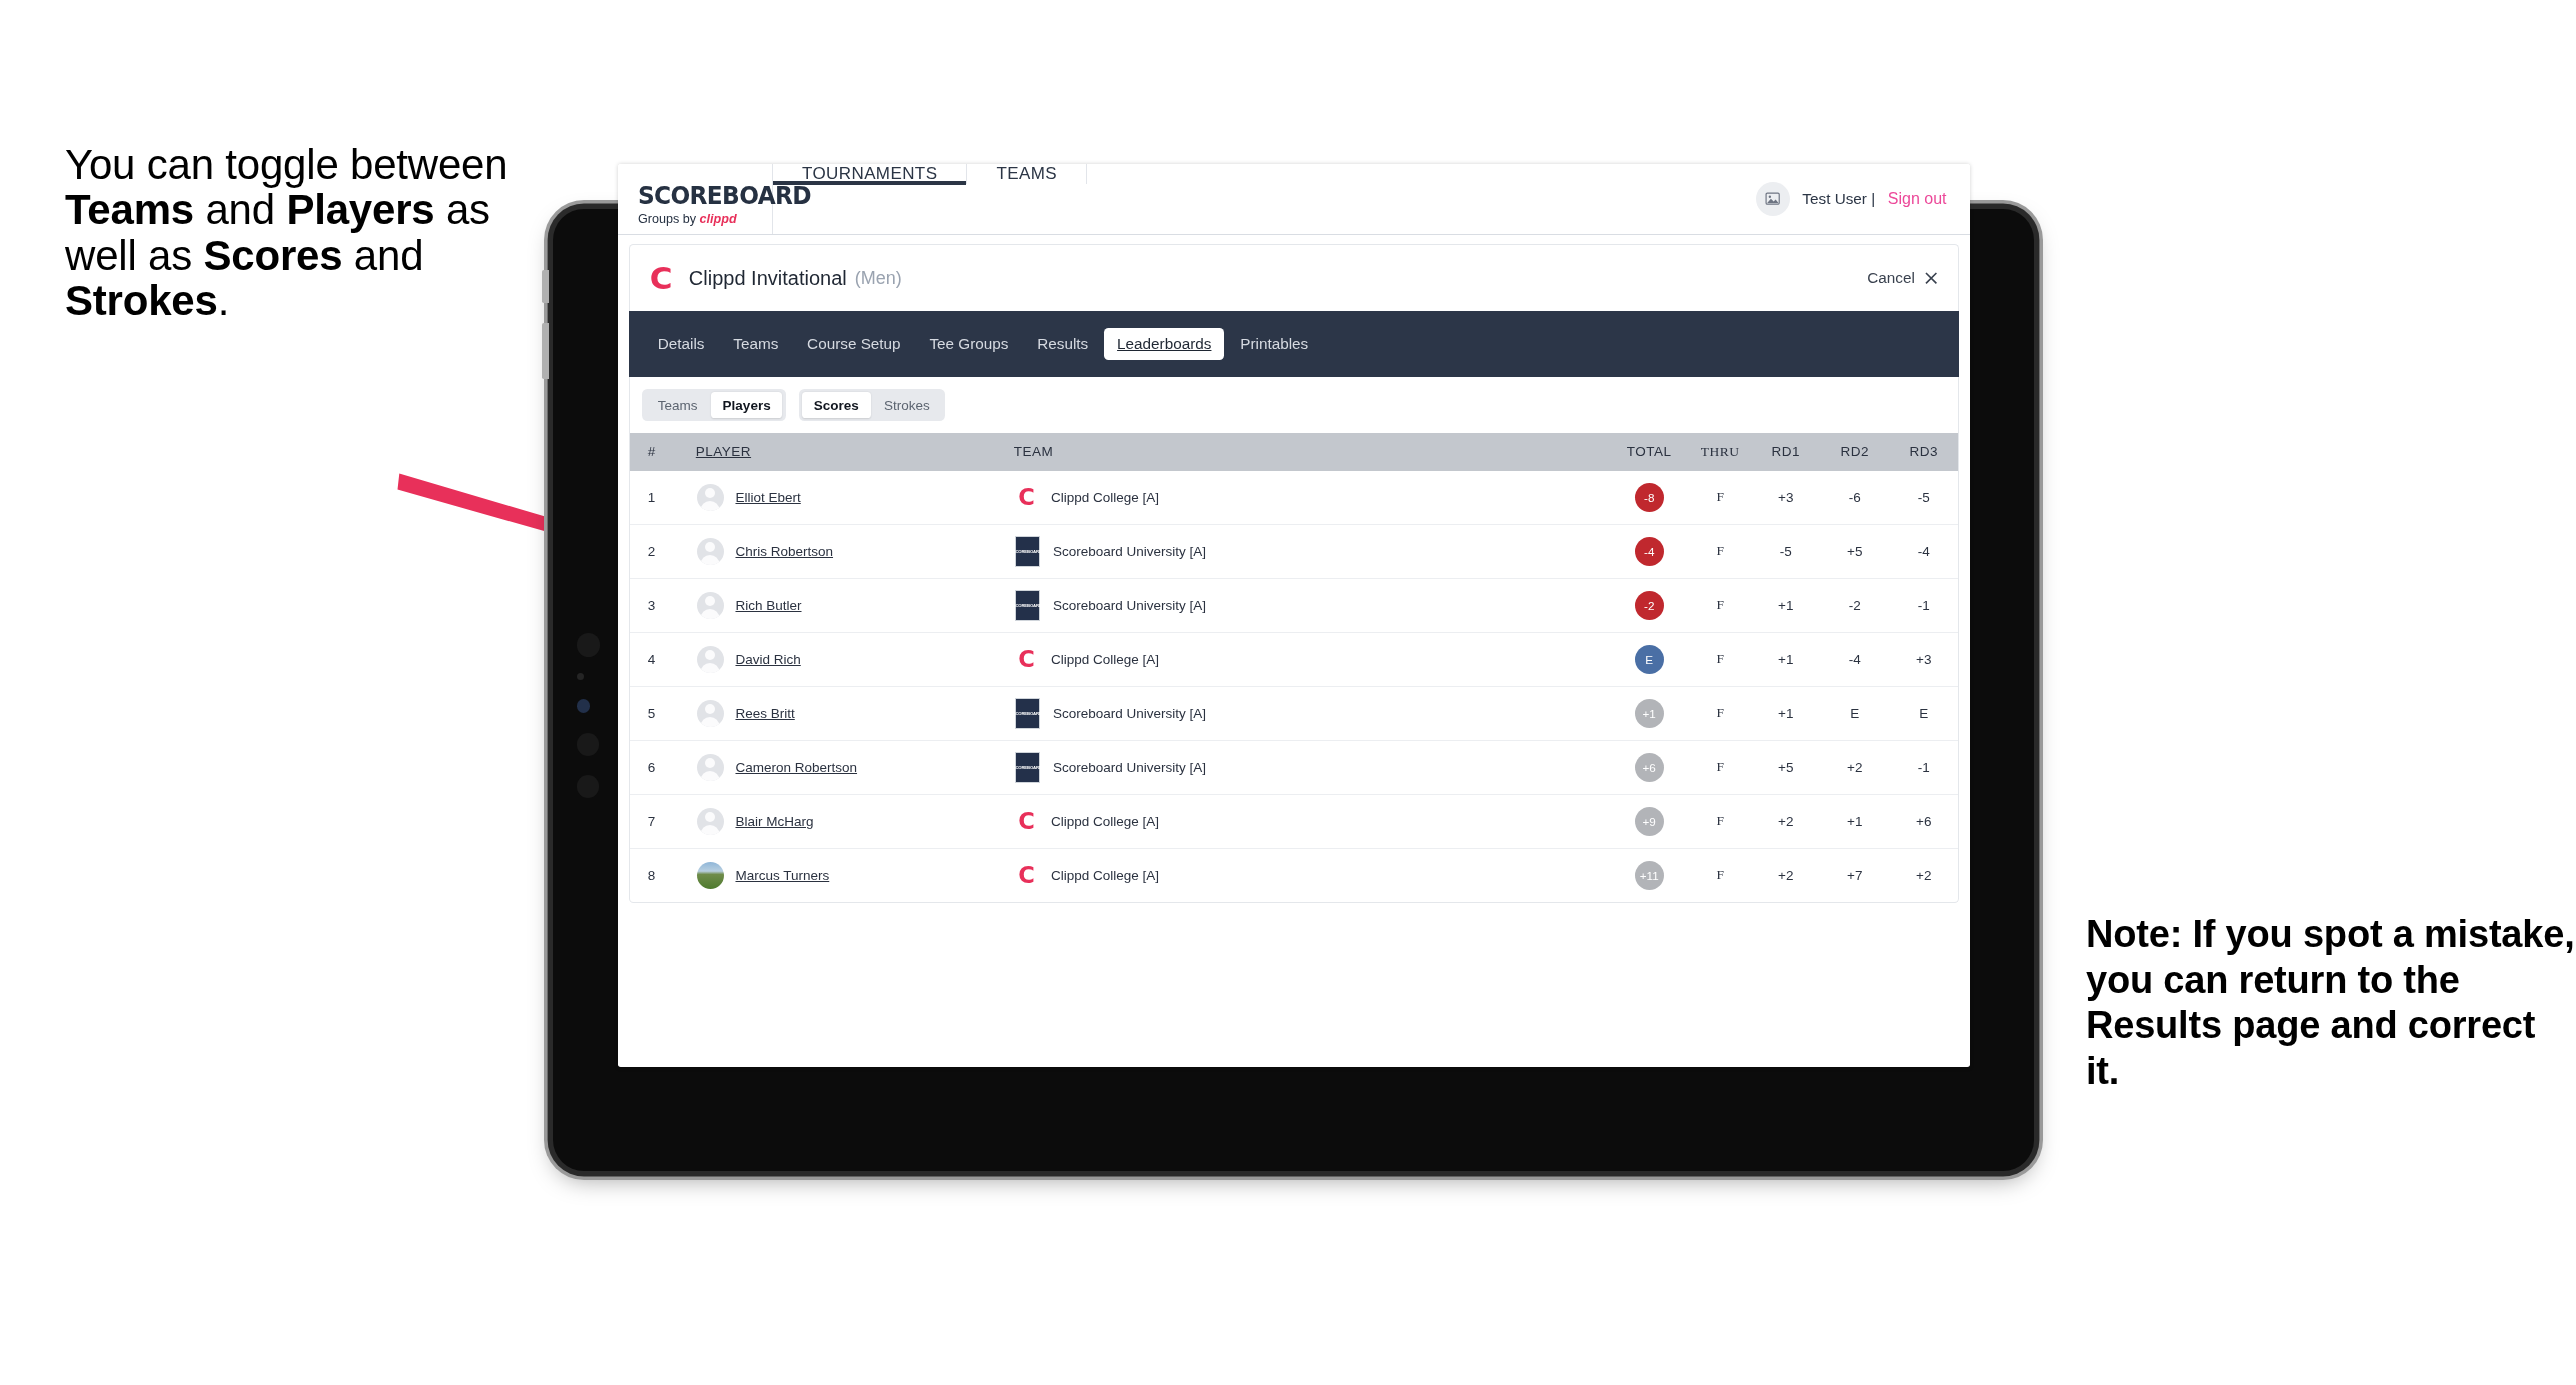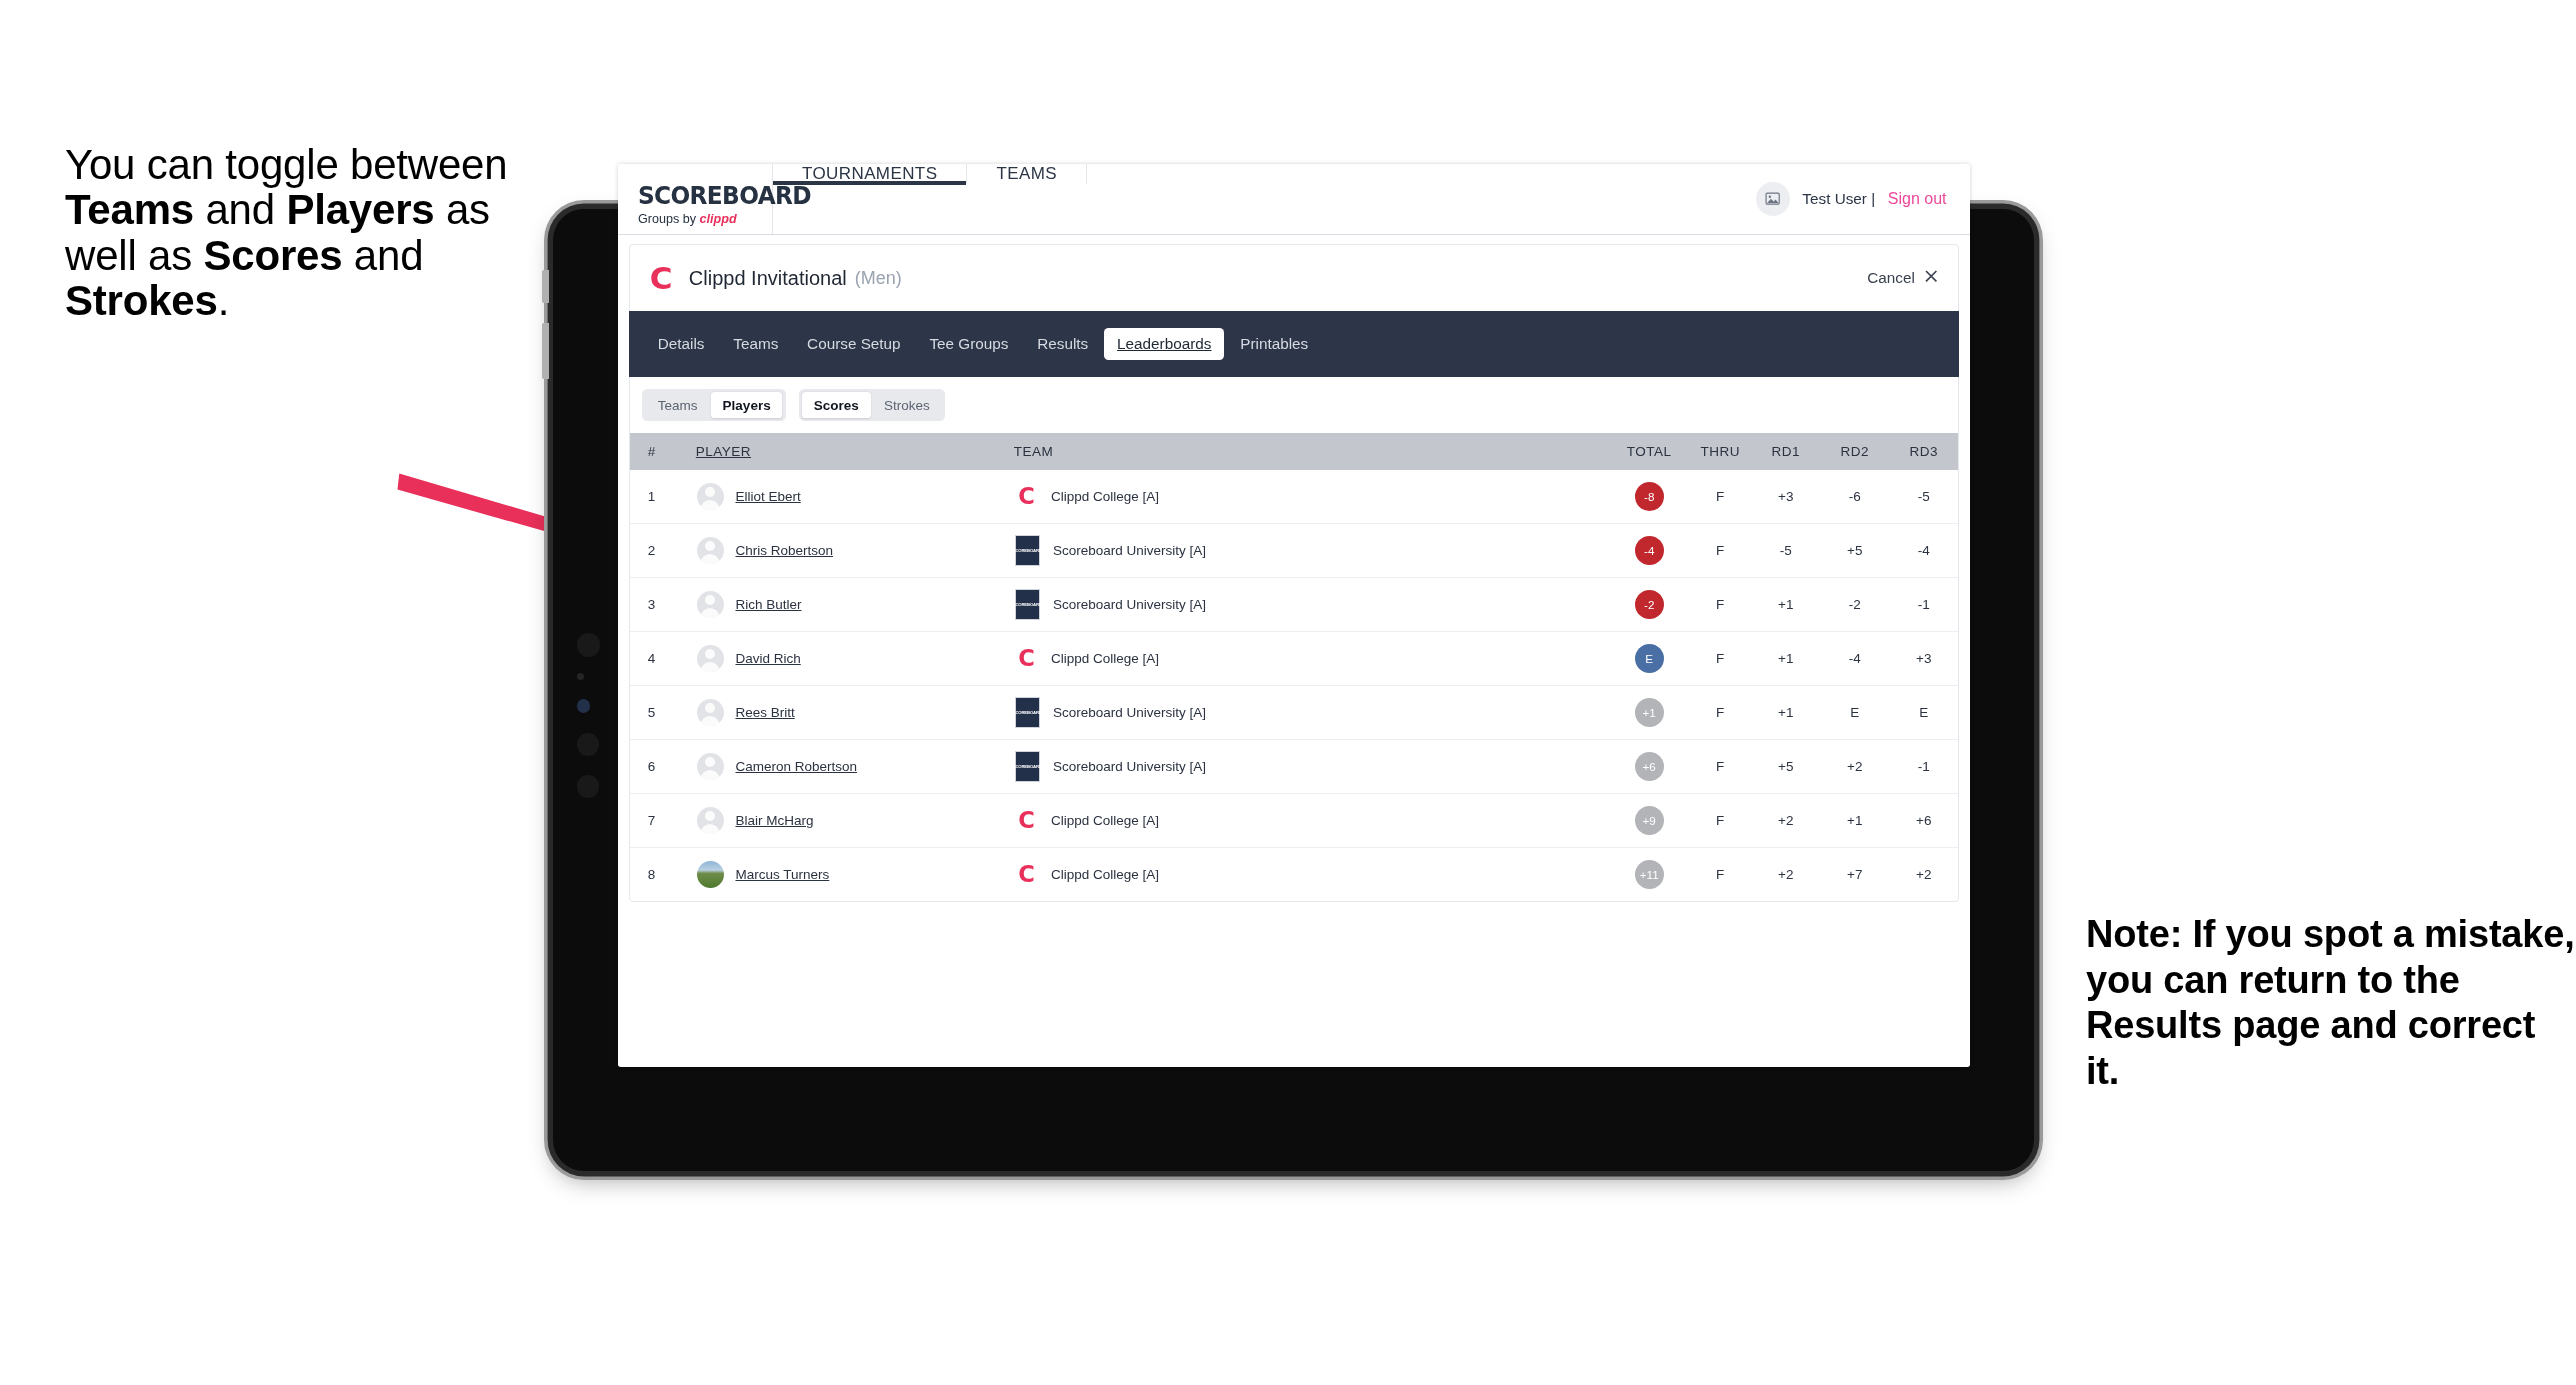--- a/index.html
+++ b/index.html
@@ -202,21 +202,21 @@
     font-weight: 700;
     font-size: 31px;
     color: #e8305a;
     line-height: 1;
     margin-right: 16.3px;
   }
   .tname { font-size: 20px; color: #1f2733; }
   .tgender { font-size: 18px; color: #9aa3b0; margin-left: 8.1px; }
   .cancel {
     margin-left: auto;
-    display: flex; gap: 9px;
+    display: flex; align-items: center; gap: 9px;
     font-size: 15.3px; color: #39414e; cursor: pointer;
   }
 
   
   .subnav {
     margin: 0 10.8px;
     background: #2c3648;
     height: 66px;
     display: flex;
     align-items: center;
@@ -301,21 +301,21 @@
     color: #2b3240;
     height: 51px;
     vertical-align: middle;
   }
   tbody tr:first-child td { border-top: none; }
 
   .c-rank  { width: 47px;  padding-left: 18px; }
   .c-player{ width: 316px; text-decoration: underline; }
   .c-team  { }
   .c-total { width: 78px;  text-align: center; }
-  .c-thru  { width: 60px;  text-align: center; }
+  .c-thru  { width: 60px;  text-align: center; font-family: Liberation Serif, serif; }
   .c-rd    { width: 67px;  text-align: center; }
 
   .pcell { display: flex; align-items: center; gap: 11.7px; }
   .pav {
     width: 27px; height: 27px; border-radius: 50%;
     background: #e1e3e7;
     position: relative;
     overflow: hidden;
     flex: none;
   }

